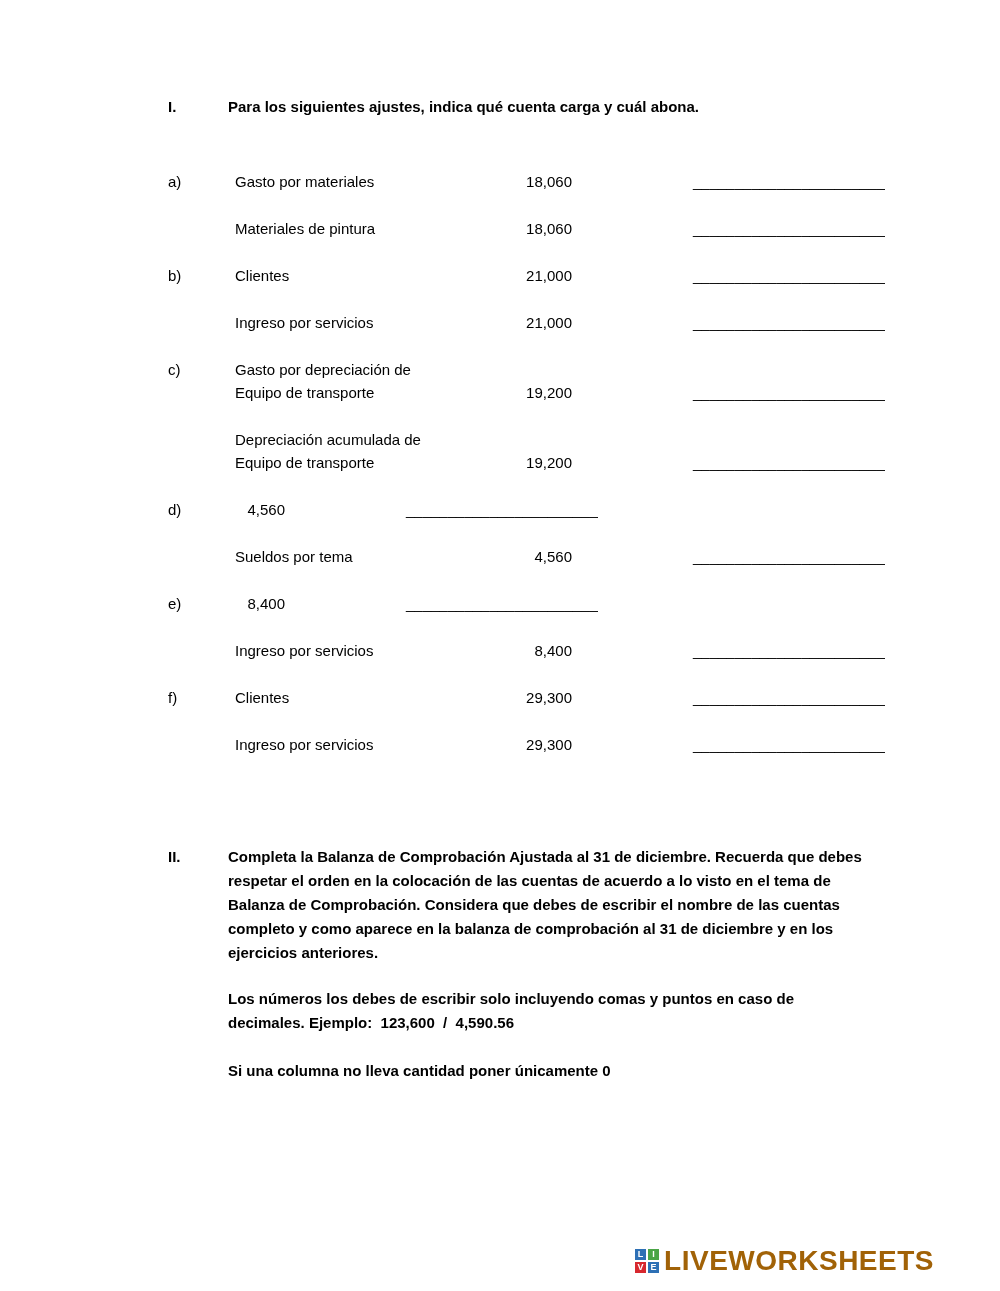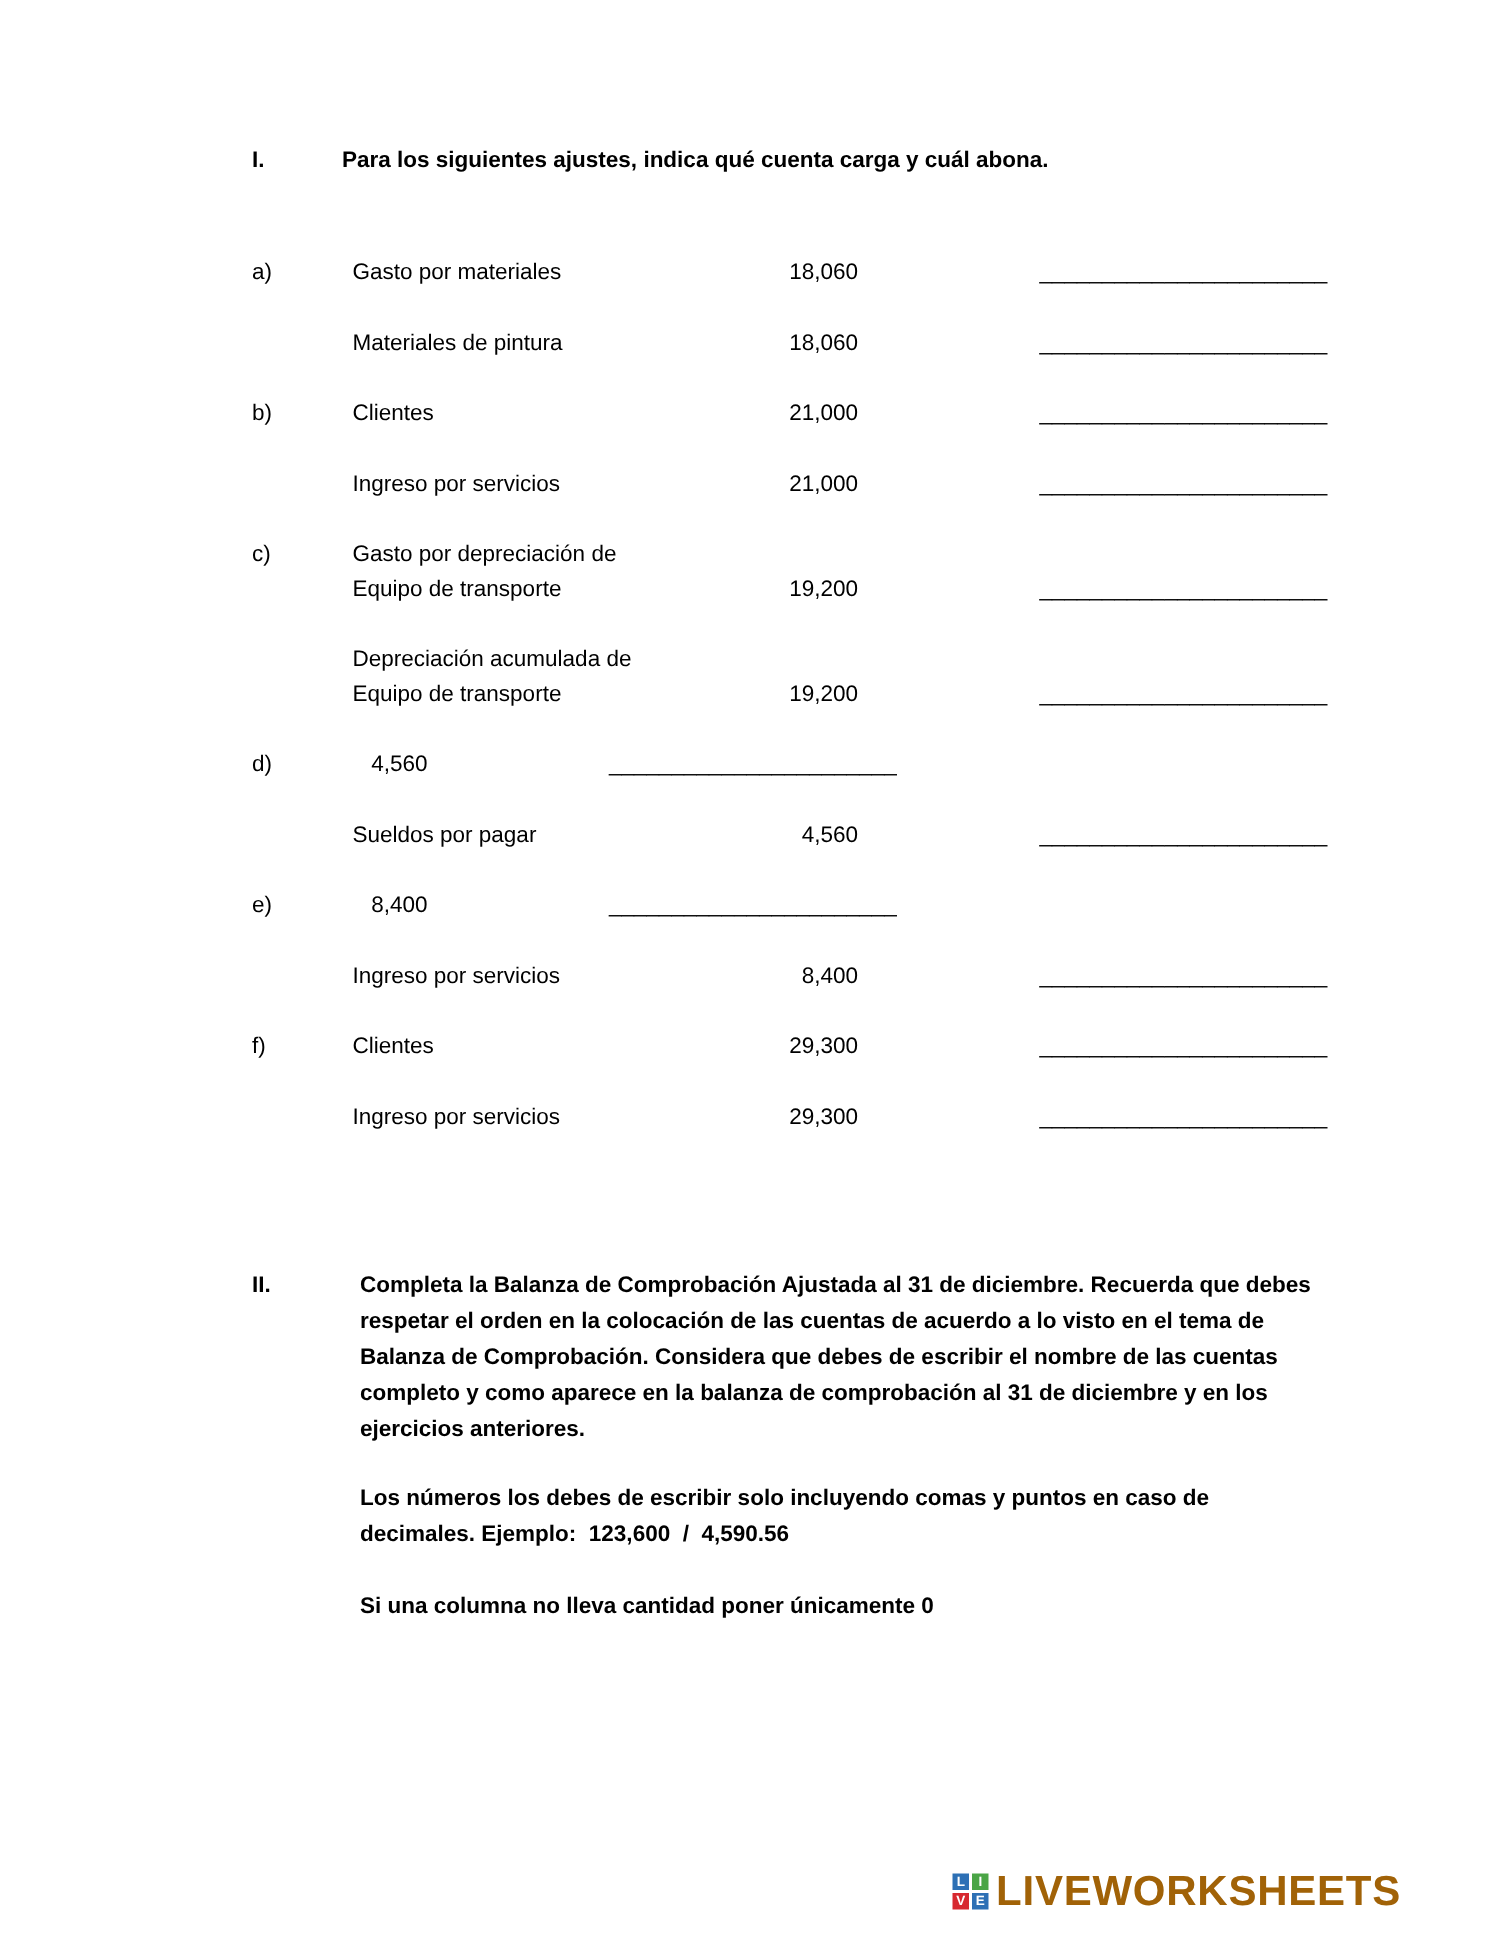--- a/index.html
+++ b/index.html
@@ -17,21 +17,21 @@
 
   .items { margin-top:52px; }
   .row { display:flex; align-items:flex-end; margin-bottom:24px; line-height:23px; }
   .c-marker { flex:0 0 32px; align-self:flex-start; }
   .c-name { flex:0 0 252px;margin-left:35px; }
   .c-amount { flex:0 0 85px; text-align:right; }
   .c-blank { margin-left:121px; white-space:pre; cursor:text; }
 
   
   .sec2 { position:absolute; left:168px; top:845px; width:710px; font-weight:bold; }
-  .sec2-body { width:645px;margin-left:12px; }
+  .sec2-body { width:645px; }
   .p1 { line-height:24px; }
   .p2 { margin-top:22px; line-height:24px; white-space:pre-wrap; }
   .p3 { margin-top:24px; line-height:24px; }
 
   
   .footer { position:absolute; right:66px; bottom:18px; display:flex; align-items:center; gap:5px; }
   .brand-icon {
     width:24px; height:24px; display:grid;
     grid-template-columns:11px 11px; grid-template-rows:11px 11px; gap:2px;
   }
@@ -110,21 +110,21 @@
           <div class="c-blank">_______________________</div>
         </div>
         <div class="row">
           <div class="c-marker">d)</div>
           <div class="c-amount">4,560</div>
           <div class="c-blank">_______________________</div>
         </div>
         <div class="row">
           <div class="c-marker"></div>
           <div class="c-name">
-            <div>Sueldos por pagar</div>
+            <div>Sueldos por tema</div>
             <div></div>
           </div>
           <div class="c-amount">4,560</div>
           <div class="c-blank">_______________________</div>
         </div>
         <div class="row">
           <div class="c-marker">e)</div>
           <div class="c-amount">8,400</div>
           <div class="c-blank">_______________________</div>
         </div>

